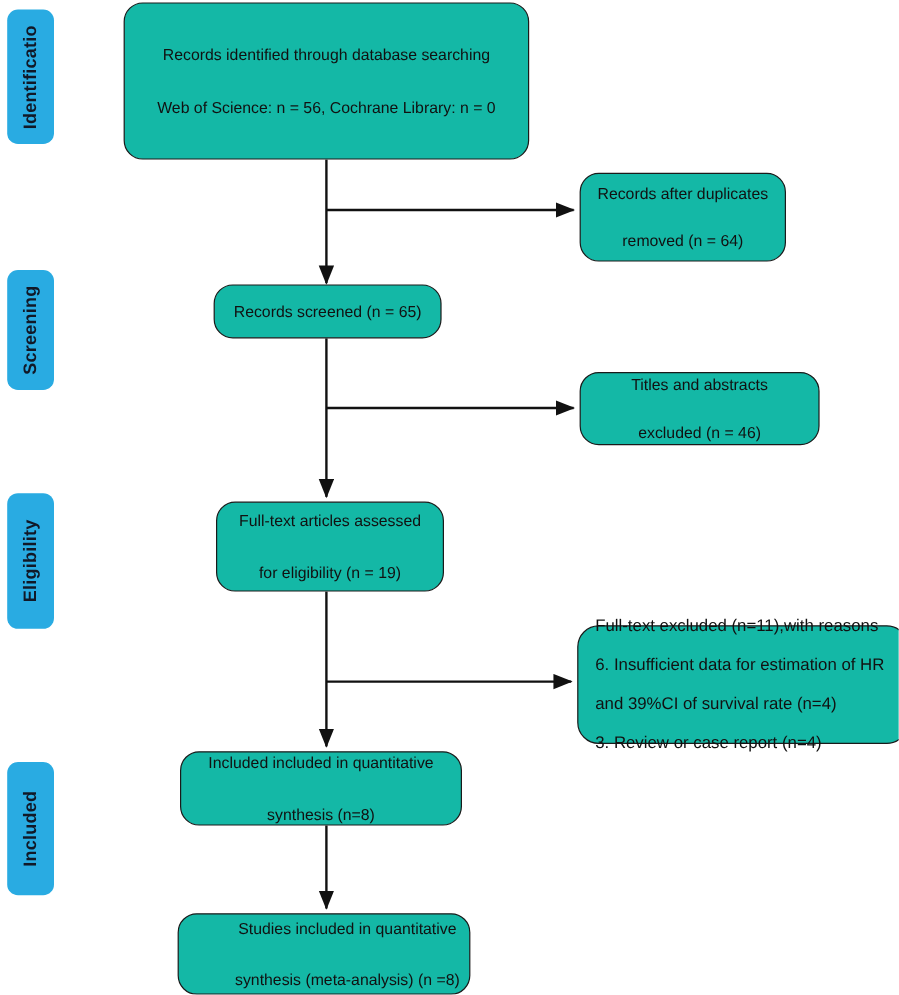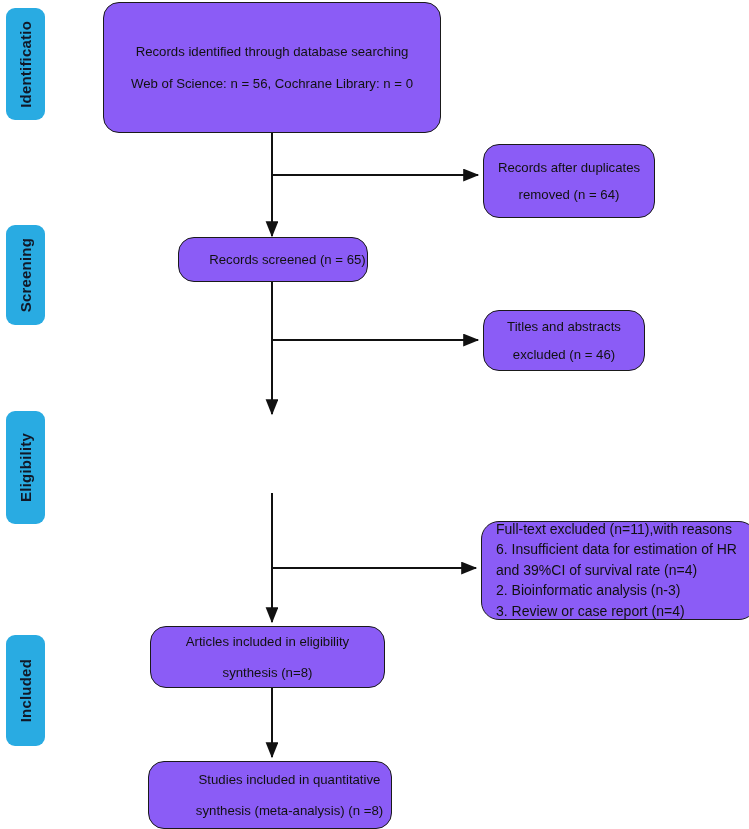--- a/index.html
+++ b/index.html
@@ -41,40 +41,41 @@
     font-weight: bold;
     font-size: 15px;
     letter-spacing: 0.2px;
     color: #111827;
     white-space: nowrap;
     line-height: 1;
   }
   
   .fbox {
     position: absolute;
-    background: #8b5cf6;
+    background: #14b8a6;
     border: 1.6px solid #1a1a1a;
     border-radius: 16px;
     box-sizing: border-box;
     display: flex;
     flex-direction: column;
     align-items: center;
     justify-content: center;
     color: #111111;
     font-size: 13.2px;
+    gap: 12px;
   }
   .fbox .ln {
     display: block;
     text-align: center;
     white-space: nowrap;
     line-height: 1.0;
   }
   .fbox.center-rows .ln { margin: 9px 0; }
   .fbox.tight-rows .ln { margin: 7px 0; }
-  .fbox.single .ln { margin: 0; padding-left: 29px; }
+  .fbox.single .ln { margin: 0; }
   .fbox.leftlist {
     align-items: flex-start;
     justify-content: center;
     padding: 6px 0 6px 14px;
     border-radius: 18px;
   }
   .fbox.leftlist .ln {
     text-align: left;
     margin: 2.4px 0;
     line-height: 1.12;
@@ -130,36 +131,39 @@
 
   <div class="fbox tight-rows" style="left:483px; top:144px; width:172px; height:74px;">
     <span class="ln">Records after duplicates</span>
     <span class="ln">removed (n = 64)</span>
   </div>
 
   <div class="fbox single" style="left:178px; top:237px; width:190px; height:45px;">
     <span class="ln">Records screened (n = 65)</span>
   </div>
 
-  <div class="fbox tight-rows" style="left:483px; top:310px; width:162px; height:61px;">
+  <div class="fbox tight-rows" style="left:483px; top:310px; width:200px; height:61px;">
     <span class="ln">Titles and abstracts</span>
     <span class="ln">excluded (n = 46)</span>
   </div>
 
+  <div class="fbox center-rows" style="left:180px; top:418px; width:190px; height:75px;">
+    <span class="ln">Full-text articles assessed</span>
+    <span class="ln">for eligibility (n = 19)</span>
+  </div>
 
   <div class="fbox leftlist" style="left:481px; top:521px; width:276px; height:99px;">
     <span class="ln">Full-text excluded (n=11),with reasons</span>
     <span class="ln">6. Insufficient data for estimation of HR</span>
     <span class="ln">and 39%CI of survival rate (n=4)</span>
-    <span class="ln">2. Bioinformatic analysis (n-3)</span>
     <span class="ln">3. Review or case report (n=4)</span>
   </div>
 
   <div class="fbox center-rows" style="left:150px; top:626px; width:235px; height:62px;">
-    <span class="ln">Articles included in eligibility</span>
+    <span class="ln">Included included in quantitative</span>
     <span class="ln">synthesis (n=8)</span>
   </div>
 
   <div class="fbox center-rows" style="left:148px; top:761px; width:244px; height:68px;padding-left:39px;">
     <span class="ln">Studies included in quantitative</span>
     <span class="ln">synthesis (meta-analysis) (n =8)</span>
   </div>
 
 </div>
 

